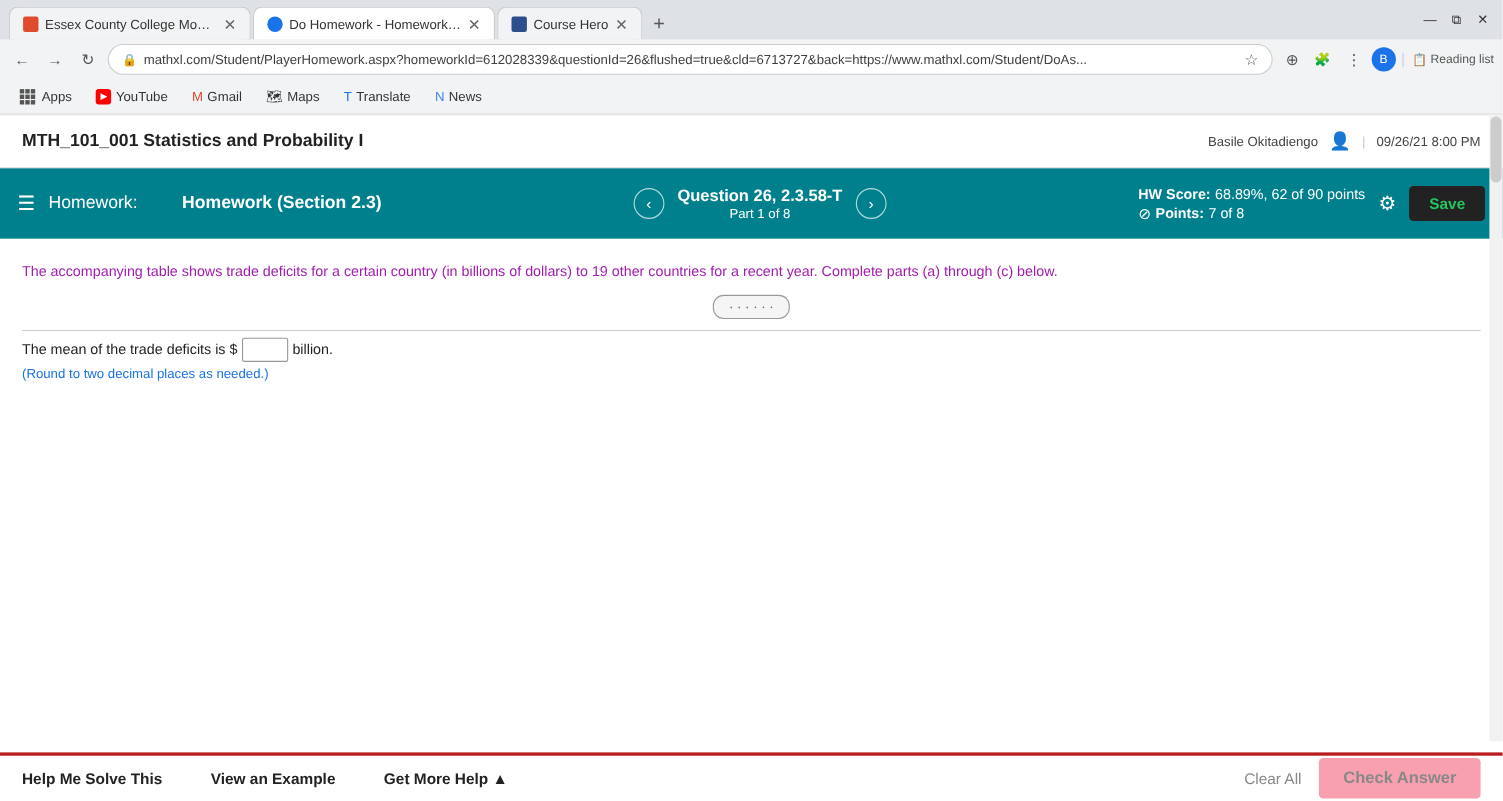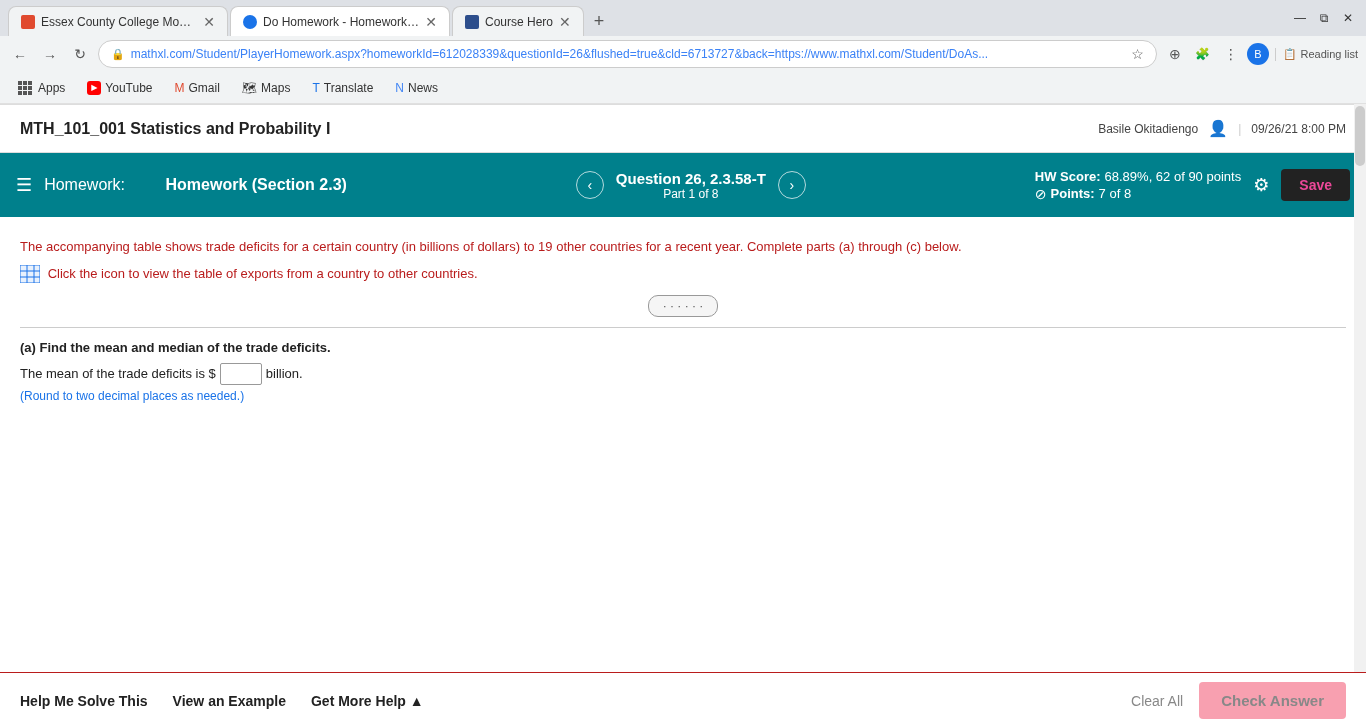--- a/index.html
+++ b/index.html
@@ -32,21 +32,21 @@
     .address-bar {
       display: flex; align-items: center; height: 36px; padding: 0 8px; gap: 6px;
       background: #f1f3f4;
     }
     .nav-btn { width: 24px; height: 24px; display: flex; align-items: center; justify-content: center; font-size: 14px; color: #555; cursor: pointer; border-radius: 50%; }
     .address-input-wrap {
       flex: 1; display: flex; align-items: center; background: #fff;
       border: 1px solid #ccc; border-radius: 20px; height: 28px; padding: 0 12px; gap: 6px;
     }
     .lock-icon { font-size: 11px; color: #555; }
-    .address-text { flex: 1; font-size: 12px; color: #3b82f6; overflow: hidden; text-overflow: ellipsis; white-space: nowrap; }
+    .address-text { flex: 1; font-size: 12px; color: #404040; overflow: hidden; text-overflow: ellipsis; white-space: nowrap; }
     .toolbar-icons { display: flex; align-items: center; gap: 4px; }
     .toolbar-icon { width: 24px; height: 24px; display: flex; align-items: center; justify-content: center; font-size: 14px; color: #555; cursor: pointer; border-radius: 50%; }
     .user-avatar { width: 22px; height: 22px; border-radius: 50%; background: #1a73e8; color: #fff; font-size: 11px; display: flex; align-items: center; justify-content: center; }
     .reading-list-btn { font-size: 11px; color: #555; display: flex; align-items: center; gap: 3px; cursor: pointer; border-left: 1px solid #ccc; padding-left: 8px; }
 
     
     .bookmarks-bar {
       display: flex; align-items: center; height: 32px; padding: 0 10px; gap: 6px;
       background: #f1f3f4; border-bottom: 1px solid #e0e0e0;
     }
@@ -80,47 +80,47 @@
       background: transparent; color: #fff; font-size: 14px; cursor: pointer;
       display: flex; align-items: center; justify-content: center;
     }
     .hw-question-info { text-align: center; }
     .hw-question-num { font-size: 15px; font-weight: bold; }
     .hw-question-part { font-size: 12px; }
     .hw-score-section { display: flex; flex-direction: column; gap: 2px; font-size: 13px; }
     .hw-score-row { display: flex; align-items: center; gap: 4px; }
     .hw-gear { font-size: 18px; cursor: pointer; }
     .hw-save-btn {
-      background: #222; color: #ec4899; border: none; border-radius: 4px;
+      background: #222; color: #22c55e; border: none; border-radius: 4px;
       padding: 8px 18px; font-size: 14px; font-weight: bold; cursor: pointer;
     }
 
     
     .question-area { padding: 20px 20px 10px 20px; }
-    .question-text { font-size: 13px; color: #b91c1c; line-height: 1.6; }
+    .question-text { font-size: 13px; color: #a21caf; line-height: 1.6; }
     .expand-btn {
       display: block; margin: 10px auto; padding: 3px 14px;
       border: 1px solid #999; border-radius: 10px; background: #f5f5f5;
       font-size: 12px; color: #555; cursor: pointer;
     }
     .divider { border: none; border-top: 1px solid #ccc; margin: 6px 0; }
     .part-label { font-size: 13px; color: #222; margin-top: 12px; margin-bottom: 8px; }
     .part-label strong { font-weight: bold; }
     .input-line { display: flex; align-items: center; font-size: 13px; color: #222; gap: 4px; margin-top: 4px; }
     .ans-input {
       width: 42px; height: 22px; border: 1px solid #999; border-radius: 2px;
       padding: 0 4px; font-size: 13px;
     }
     .hint-text { font-size: 12px; color: #1a73e8; margin-top: 4px; }
 
     
     .bottom-bar {
-      position: fixed; bottom: 0; left: 0; right: 0; height: 56px;
-      background: #fff; border-top: 1px solid #b91c1c;
-      display: flex; align-items: center; padding: 0 20px; gap: 25px;
+      position: fixed; bottom: 0; left: 0; right: 0; height: 44px;
+      background: #fff; border-top: 3px solid #b91c1c;
+      display: flex; align-items: center; padding: 0 20px; gap: 44px;
     }
     .bottom-btn {
       font-size: 14px; font-weight: bold; color: #222; cursor: pointer; background: none; border: none;
     }
     .bottom-btn-arrow { font-size: 14px; }
     .bottom-right { margin-left: auto; display: flex; align-items: center; gap: 16px; justify-content: center; }
     .clear-all-btn { font-size: 14px; color: #888; cursor: pointer; background: none; border: none; }
     .check-btn {
       background: #f8a0b0; color: #888; border: none; border-radius: 4px;
       padding: 10px 22px; font-size: 15px; font-weight: bold; cursor: pointer;
@@ -286,41 +286,25 @@
 
     <button class="hw-save-btn">Save</button>
   </div>
 
   <div class="question-area">
 
     <div class="question-text">
       <span>The accompanying table shows trade deficits for a certain country (in billions of dollars) to 19 other countries for a recent year. Complete parts (a) through (c) below.</span>
     </div>
 
-    <div class="question-text" style="margin-top:6px;">
-      <span style="display:inline-flex; align-items:center; vertical-align:middle; margin-right:4px;">
-        <svg width="20" height="18" viewBox="0 0 20 18" fill="none" xmlns="http://www.w3.org/2000/svg">
-          <rect x="0" y="0" width="20" height="18" rx="1" fill="#1a73e8" opacity="0.1"></rect>
-          <line x1="0" y1="6" x2="20" y2="6" stroke="#1a73e8" stroke-width="1"></line>
-          <line x1="0" y1="12" x2="20" y2="12" stroke="#1a73e8" stroke-width="1"></line>
-          <line x1="7" y1="0" x2="7" y2="18" stroke="#1a73e8" stroke-width="1"></line>
-          <line x1="14" y1="0" x2="14" y2="18" stroke="#1a73e8" stroke-width="1"></line>
-          <rect x="0" y="0" width="20" height="18" rx="1" stroke="#1a73e8" stroke-width="1" fill="none"></rect>
-        </svg>
-      </span>
-      <span>Click the icon to view the table of exports from a country to other countries.</span>
-    </div>
 
     <button class="expand-btn">· · · · · ·</button>
 
     <hr class="divider">
 
-    <div class="part-label">
-      <strong>(a) Find the mean and median of the trade deficits.</strong>
-    </div>
 
     <div class="input-line">
       <span>The mean of the trade deficits is $</span>
       <input class="ans-input" type="text" value="" style="">
       <span>billion.</span>
     </div>
 
     <div class="hint-text">(Round to two decimal places as needed.)</div>
 
   </div>

